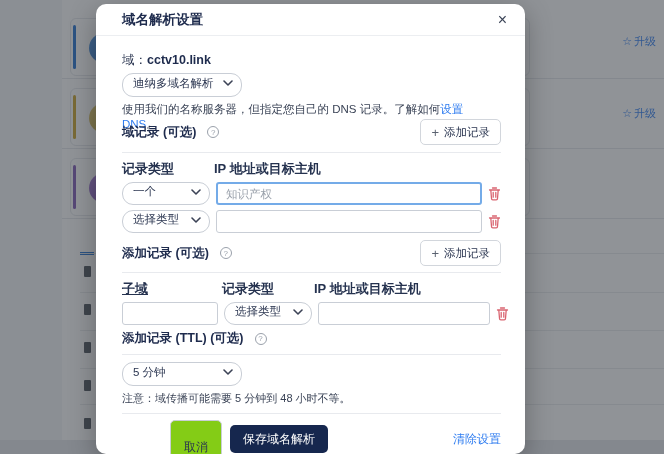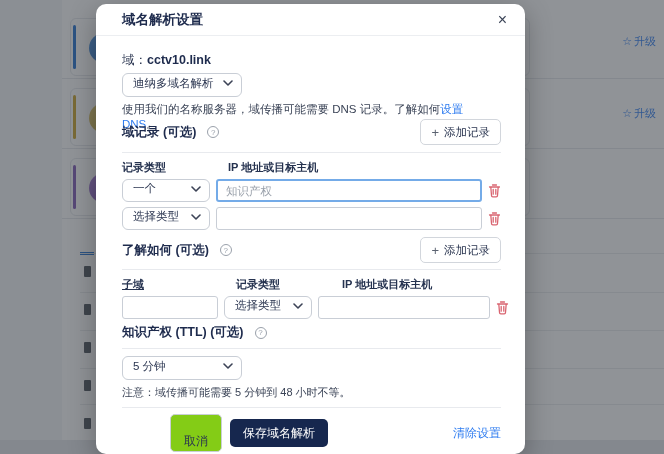--- a/index.html
+++ b/index.html
@@ -25,42 +25,42 @@
            border-radius:10px; box-shadow:0 8px 28px rgba(0,0,0,.3); overflow:hidden; z-index:5; }
   .m-header { height:32px; display:flex; align-items:center; justify-content:space-between;
               padding:0 18px 0 26px; border-bottom:1px solid #eceef1; }
   .m-title { font-size:13.5px; font-weight:bold; color:#1e2b4d; }
   .m-close { font-size:16px; color:#3a4356; cursor:pointer; line-height:1; }
   .m-body { padding:8px 24px 0 26px; }
 
   .domain-line { margin-top:8px; font-size:12.5px; color:#2a3550; }
   .domain-line b { font-weight:bold; color:#1e2b4d; }
 
-  .selectbox { height:24px; border:1px solid #c9ced6; border-radius:6px; background:#fff;
+  .selectbox { height:24px; border:1px solid #c9ced6; border-radius:11px; background:#fff;
                display:flex; align-items:center; justify-content:space-between;
                padding:0 8px 4px 10px; font-size:11.5px; color:#2a3550; cursor:pointer; }
   .sel-resolver { width:120px; margin-top:4px; }
   .chev { width:10px; height:6px; flex:none; }
   .chev polyline { fill:none; stroke:#3c4356; stroke-width:1.6; stroke-linecap:round; stroke-linejoin:round; }
 
   .desc { margin-top:5px; font-size:11.5px; color:#3a4356; height:15px; }
   .desc a { color:#2e7cf0; text-decoration:none; }
 
   .section-row { margin-top:2px; display:flex; align-items:center; justify-content:space-between; }
   .section-title { font-size:12.5px; font-weight:bold; color:#1e2b4d; display:flex; align-items:center; gap:11px; }
   .help { width:12px; height:12px; border:1px solid #9aa1ab; border-radius:50%; color:#9aa1ab;
           font-size:8px; display:inline-flex; align-items:center; justify-content:center; font-weight:normal; }
   .add-btn { height:26px; border:1px solid #d2d6dc; background:#fff; border-radius:5px;
              font-size:11.5px; color:#2a3550; display:flex; align-items:center; gap:5px;
              padding:0 10px; cursor:pointer; }
   .add-btn .plus { font-size:13px; color:#5a6270; line-height:1; }
 
   .divider { margin-top:7px; height:1px; background:#e8eaee; }
 
-  .cols { margin-top:7px; display:flex; gap:18px; font-size:11px; font-weight:bold; color:#25324f; }
+  .cols { margin-top:7px; display:flex; gap:4px; font-size:13px; font-weight:bold; color:#25324f; }
   .cols .c-type { width:88px; } .cols .c-sub { width:96px;text-decoration:underline; } .cols .c-host { flex:1; }
 
   .rec-row { display:flex; gap:6px; align-items:center; }
   .rec-row .selectbox { width:88px; height:23px; flex:none; }
   .rec-row input { flex:1; height:23px; border:1px solid #c9ced6; border-radius:3px;
                    padding:0 8px; font-size:11.5px; color:#2a3550; outline:none; }
   .rec-row input::placeholder { color:#9aa1ab; }
   .rec-row input.focused { border:2px solid #74abe8; }
   .rec-row .sub-input { flex:none; width:96px; }
   .trash { width:13px; height:15px; flex:none; cursor:pointer; }
@@ -142,21 +142,21 @@
     </div>
 
     <div class="selectbox sel-resolver">
       <span>迪纳多域名解析</span>
       <svg class="chev" viewBox="0 0 10 6">
           <polyline points="1,1 5,5 9,1"></polyline>
         </svg>
     </div>
 
     <div class="desc">
-      <span>使用我们的名称服务器，域传播可能需要 DNS 记录。了解如何</span><a>设置 DNS</a><span>。</span>
+      <span>使用我们的名称服务器，但指定您自己的 DNS 记录。了解如何</span><a>设置 DNS</a><span>。</span>
     </div>
 
     <div class="section-row">
       <span class="section-title">
         <span>域记录 (可选)</span>
         <span class="help">?</span>
       </span>
       <button class="add-btn">
         <span class="plus">+</span>
         <span>添加记录</span>
@@ -191,21 +191,21 @@
           </svg>
       </div>
       <input placeholder="" style="">
       <svg class="trash" viewBox="0 0 13 15">
         <path d="M4.5 2h4 M1.5 4h10 M2.8 4l.7 8.5c0 .8.7 1.3 1.3 1.3h3.4c.7 0 1.3-.5 1.3-1.3L10.2 4 M5.2 6.4v4.8 M7.8 6.4v4.8"></path>
       </svg>
     </div>
 
     <div class="section-row" style="margin-top:7px;">
       <span class="section-title">
-        <span>了解如何 (可选)</span>
+        <span>添加记录 (可选)</span>
         <span class="help">?</span>
       </span>
       <button class="add-btn">
         <span class="plus">+</span>
         <span>添加记录</span>
       </button>
     </div>
 
     <div class="divider" style="margin-top:6px;"></div>
 
@@ -224,21 +224,21 @@
           </svg>
       </div>
       <input placeholder="" style="">
       <svg class="trash" viewBox="0 0 13 15">
         <path d="M4.5 2h4 M1.5 4h10 M2.8 4l.7 8.5c0 .8.7 1.3 1.3 1.3h3.4c.7 0 1.3-.5 1.3-1.3L10.2 4 M5.2 6.4v4.8 M7.8 6.4v4.8"></path>
       </svg>
     </div>
 
     <div class="section-row ttl-title">
       <span class="section-title">
-        <span>知识产权 (TTL)  (可选)</span>
+        <span>添加记录 (TTL)  (可选)</span>
         <span class="help">?</span>
       </span>
     </div>
 
     <div class="divider"></div>
 
     <div class="selectbox sel-ttl">
       <span>5 分钟</span>
       <svg class="chev" viewBox="0 0 10 6">
           <polyline points="1,1 5,5 9,1"></polyline>

